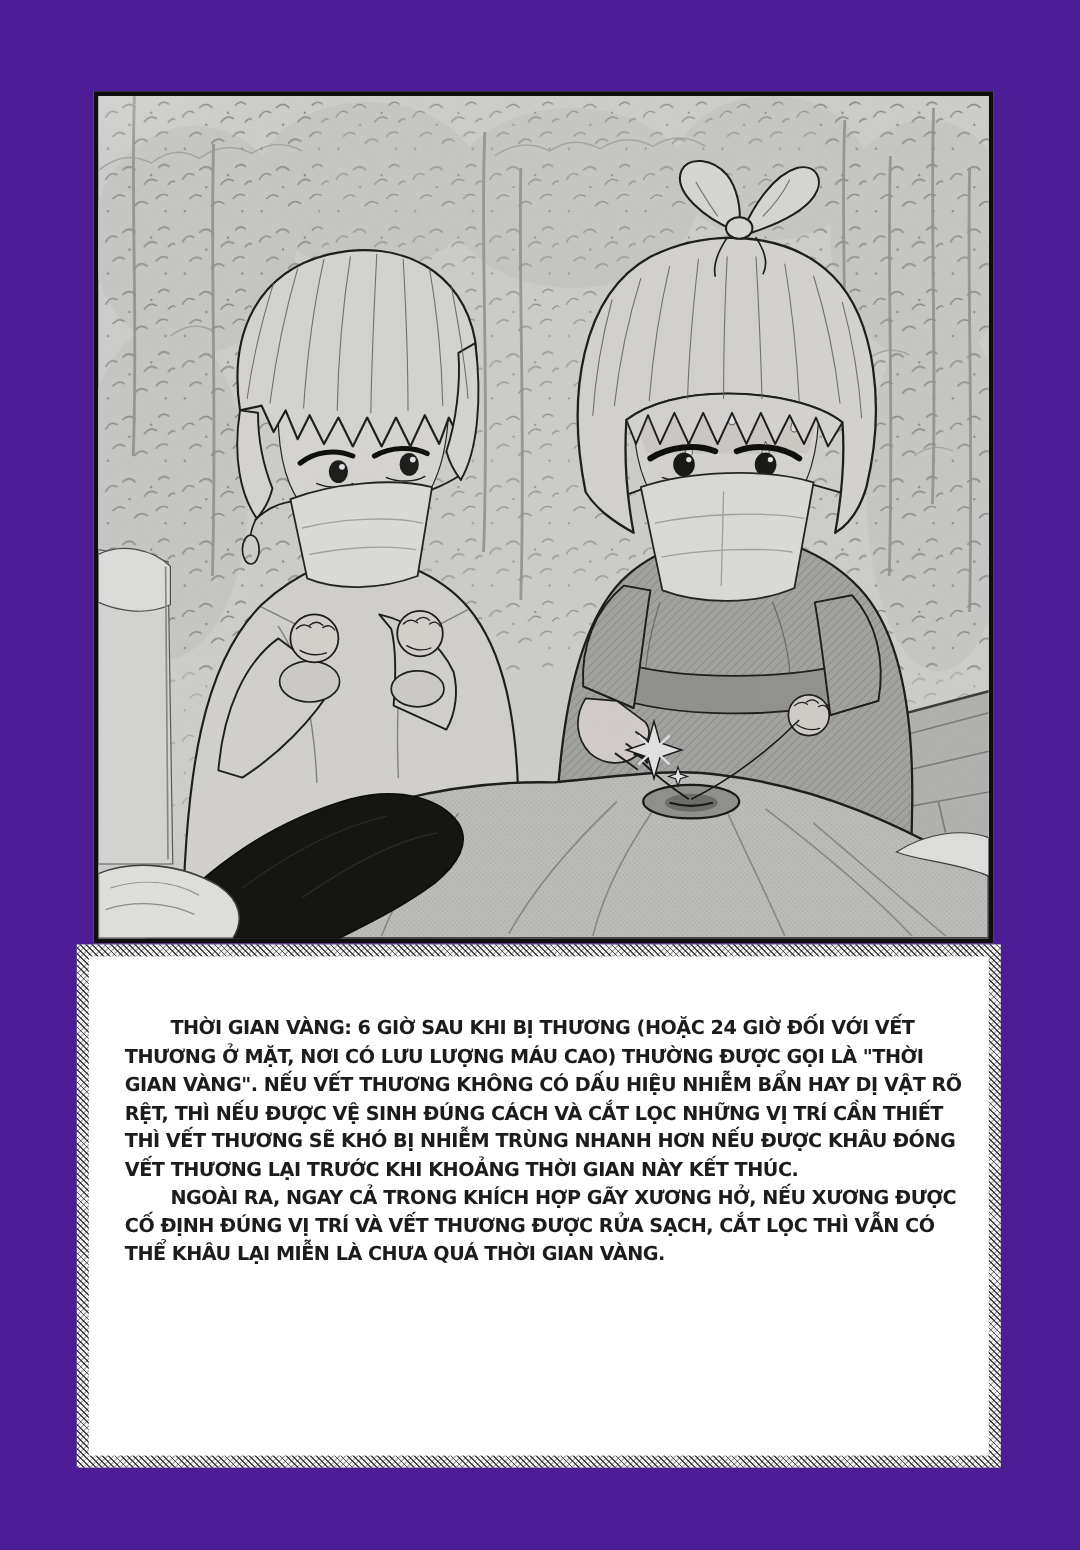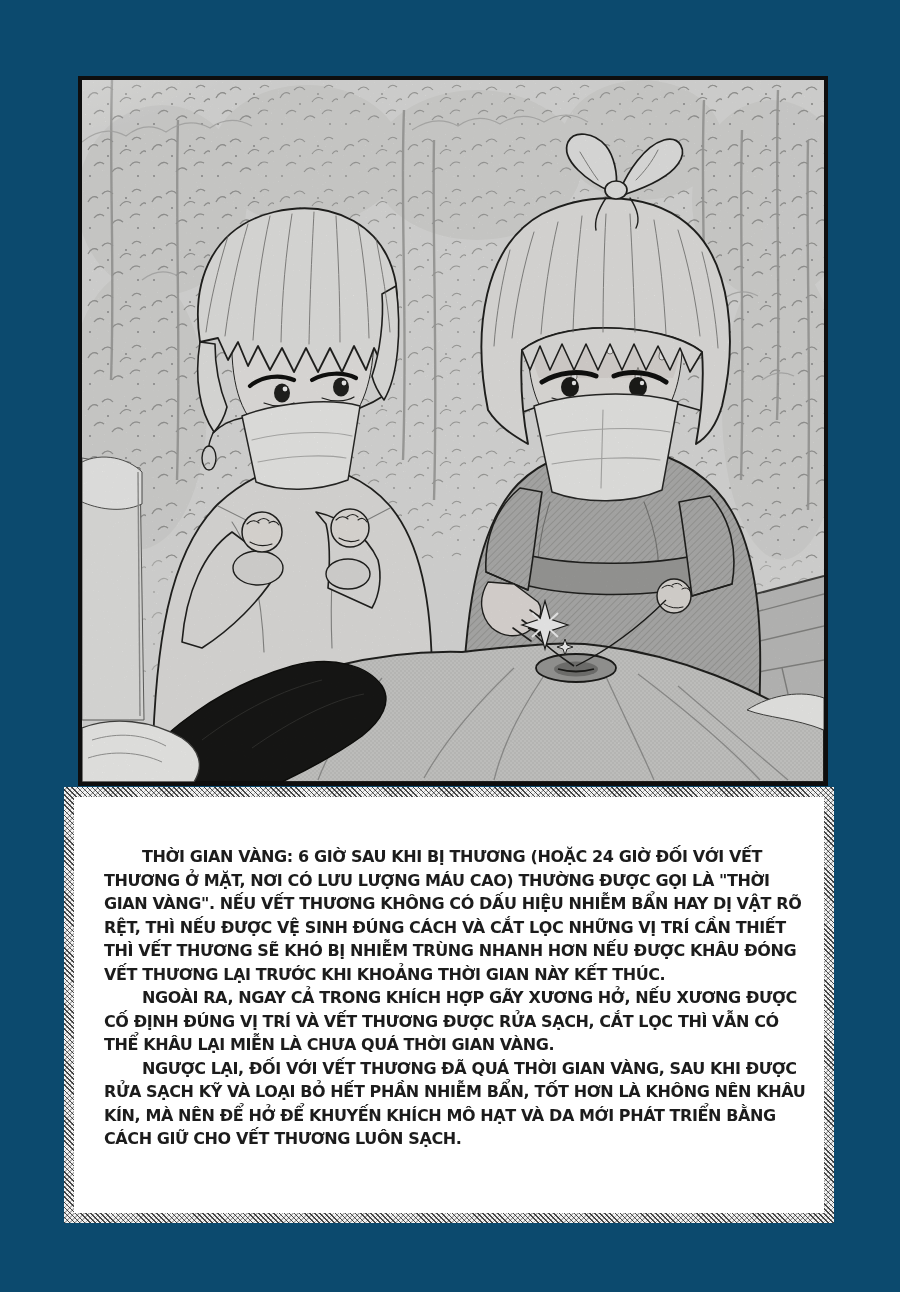--- a/index.html
+++ b/index.html
@@ -1,16 +1,16 @@
 <!DOCTYPE html>
 <html><head>
 <meta charset="utf-8">
 <style>
   html,body{margin:0;padding:0;background:#ffffff;}
-  .page{position:relative;width:900px;height:1292px;background:#0c4a6e;overflow:hidden;
+  .page{position:relative;width:900px;height:1292px;background:#4c1d95;overflow:hidden;
         font-family:"DejaVu Sans","Liberation Sans",sans-serif;}
 
   
   .panel{position:absolute;left:78px;top:76px;width:750px;height:710px;
          box-sizing:border-box;border:4px solid #0e0e0e;background:#e9e9e7;}
   .panel svg{display:block;width:100%;height:100%;}
 
   
   .textbox{position:absolute;left:64px;top:787px;width:770px;height:436px;
            box-sizing:border-box;padding:10px;
@@ -289,18 +289,17 @@
 
       <rect x="0" y="0" width="742" height="702" filter="url(#grain)" opacity="0.12"></rect>
     </svg>
   </div>
 
   <div class="textbox">
     <div class="textbox-inner">
       <div class="caption">
         <p>THỜI GIAN VÀNG: 6 GIỜ SAU KHI BỊ THƯƠNG (HOẶC 24 GIỜ ĐỐI VỚI VẾT THƯƠNG Ở MẶT, NƠI CÓ LƯU LƯỢNG MÁU CAO) THƯỜNG ĐƯỢC GỌI LÀ "THỜI GIAN VÀNG". NẾU VẾT THƯƠNG KHÔNG CÓ DẤU HIỆU NHIỄM BẨN HAY DỊ VẬT RÕ RỆT, THÌ NẾU ĐƯỢC VỆ SINH ĐÚNG CÁCH VÀ CẮT LỌC NHỮNG VỊ TRÍ CẦN THIẾT THÌ VẾT THƯƠNG SẼ KHÓ BỊ NHIỄM TRÙNG NHANH HƠN NẾU ĐƯỢC KHÂU ĐÓNG VẾT THƯƠNG LẠI TRƯỚC KHI KHOẢNG THỜI GIAN NÀY KẾT THÚC.</p>
         <p>NGOÀI RA, NGAY CẢ TRONG KHÍCH HỢP GÃY XƯƠNG HỞ, NẾU XƯƠNG ĐƯỢC CỐ ĐỊNH ĐÚNG VỊ TRÍ VÀ VẾT THƯƠNG ĐƯỢC RỬA SẠCH, CẮT LỌC THÌ VẪN CÓ THỂ KHÂU LẠI MIỄN LÀ CHƯA QUÁ THỜI GIAN VÀNG.</p>
-        <p>NGƯỢC LẠI, ĐỐI VỚI VẾT THƯƠNG ĐÃ QUÁ THỜI GIAN VÀNG, SAU KHI ĐƯỢC RỬA SẠCH KỸ VÀ LOẠI BỎ HẾT PHẦN NHIỄM BẨN, TỐT HƠN LÀ KHÔNG NÊN KHÂU KÍN, MÀ NÊN ĐỂ HỞ ĐỂ KHUYẾN KHÍCH MÔ HẠT VÀ DA MỚI PHÁT TRIỂN BẰNG CÁCH GIỮ CHO VẾT THƯƠNG LUÔN SẠCH.</p>
       </div>
     </div>
   </div>
 
 </div>
 
 </body></html>

